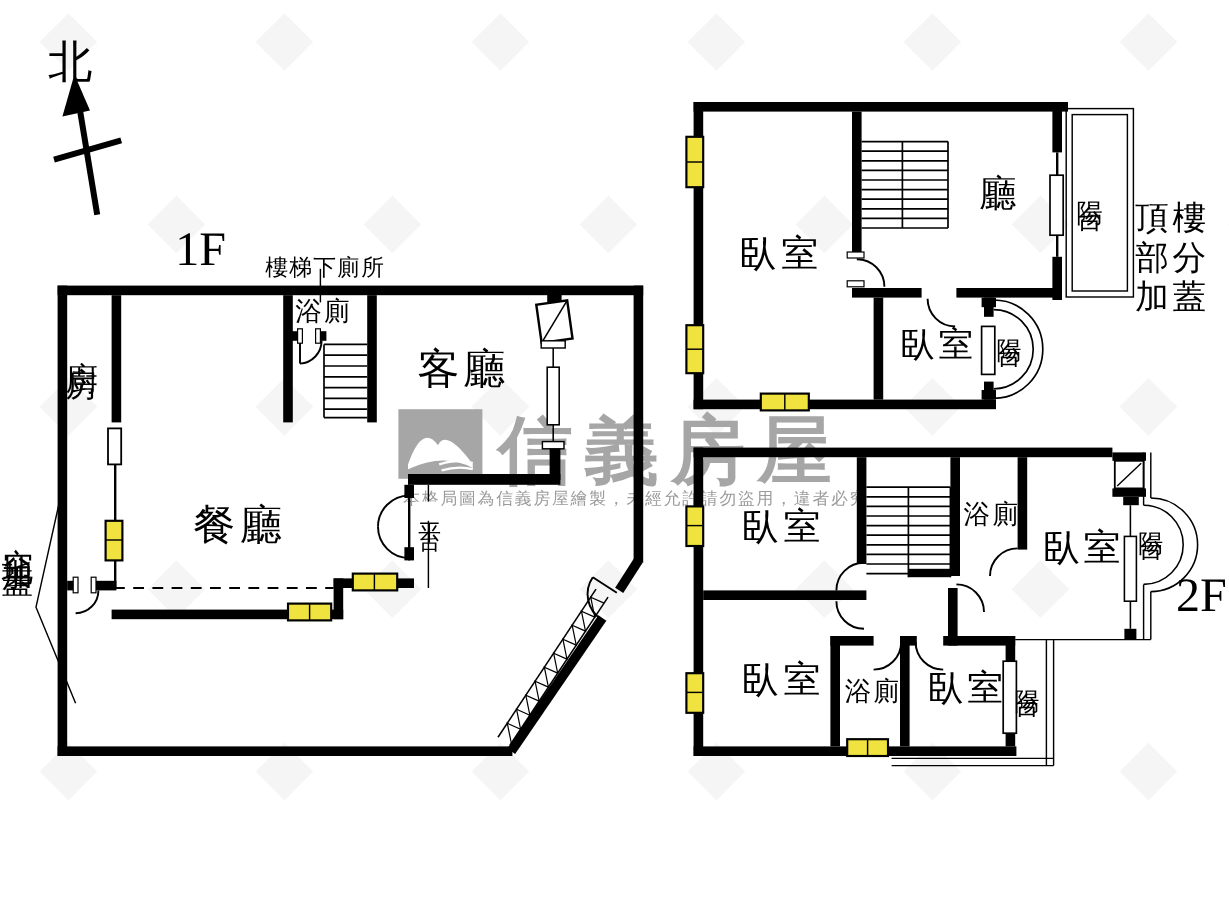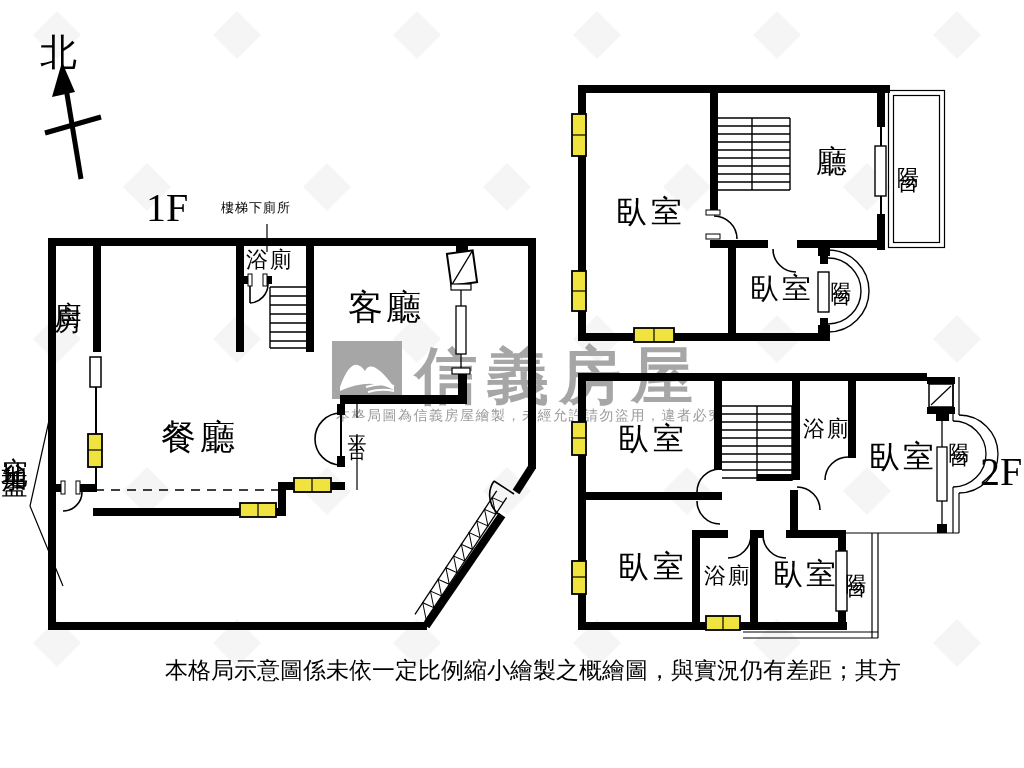--- a/index.html
+++ b/index.html
@@ -13,22 +13,22 @@
   #wm-brand{left:415px;top:334px;font-size:62px;font-weight:bold;letter-spacing:10px;white-space:nowrap;}
   #wm-logo{left:332px;top:341px;width:70px;height:58px;background:#a6a6a6;}
   #wm-notice{left:336px;top:407px;font-size:14px;letter-spacing:1.5px;color:#9b9b9b;white-space:nowrap;}
   
   #geo{position:absolute;left:0;top:0;z-index:2;}
   
   .lbl{position:absolute;z-index:3;color:#000;white-space:nowrap;line-height:1;}
   .vert{writing-mode:vertical-rl;text-orientation:upright;}
   #lbl-north{left:40px;top:34px;font-size:37px;}
   #lbl-1f{left:146px;top:188px;font-size:40px;}
-  #lbl-2f{left:980px;top:452px;font-size:40px;z-index:3;}
-  #lbl-stairnote{left:221px;top:201px;font-size:13px;letter-spacing:1px;}
+  #lbl-2f{left:980px;top:476px;font-size:40px;z-index:3;}
+  #lbl-stairnote{left:221px;top:214px;font-size:19px;letter-spacing:1px;}
   #lbl-kitchen{left:54px;top:279px;font-size:27px;letter-spacing:5px;}
   #lbl-bath1f{left:246px;top:249px;font-size:22px;letter-spacing:2px;}
   #lbl-living{left:348px;top:290px;font-size:35px;letter-spacing:3px;}
   #lbl-dining{left:161px;top:420px;font-size:35px;letter-spacing:4px;}
   #lbl-platform{left:348px;top:418px;font-size:19px;letter-spacing:6px;background:#fff;padding:2px 0;}
   #lbl-outside{left:1px;top:436px;font-size:26px;letter-spacing:5px;}
   #lbl-rt-bed{left:616px;top:196px;font-size:31px;letter-spacing:4px;}
   #lbl-rt-hall{left:816px;top:146px;font-size:31px;}
   #lbl-rt-balc{left:897px;top:150px;font-size:22px;letter-spacing:3px;}
   #lbl-rt-bed2{left:750px;top:274px;font-size:29px;letter-spacing:3px;}
@@ -297,27 +297,31 @@
   <div class="lbl" id="lbl-living">客廳</div>
   <div class="lbl" id="lbl-dining">餐廳</div>
   <div class="lbl vert" id="lbl-platform">平台</div>
   <div class="lbl vert" id="lbl-outside">空地加蓋</div>
 
   <div class="lbl" id="lbl-rt-bed">臥室</div>
   <div class="lbl" id="lbl-rt-hall">廳</div>
   <div class="lbl vert" id="lbl-rt-balc">陽台</div>
   <div class="lbl" id="lbl-rt-bed2">臥室</div>
   <div class="lbl vert" id="lbl-rt-balc2">陽台</div>
+  <div class="lbl" id="lbl-rt-anno">
+    <div>頂樓</div>
+    <div>部分</div>
+    <div>加蓋</div>
+  </div>
 
   <div class="lbl" id="lbl-2f">2F</div>
   <div class="lbl" id="lbl-2f-bed-tl">臥室</div>
   <div class="lbl" id="lbl-2f-bath-t">浴廁</div>
   <div class="lbl" id="lbl-2f-bed-tr">臥室</div>
   <div class="lbl vert" id="lbl-2f-balc-t">陽台</div>
   <div class="lbl" id="lbl-2f-bed-bl">臥室</div>
   <div class="lbl" id="lbl-2f-bath-b">浴廁</div>
   <div class="lbl" id="lbl-2f-bed-br">臥室</div>
   <div class="lbl vert" id="lbl-2f-balc-b">陽台</div>
 
   <div class="lbl" id="disclaimer">
-    <div>本格局示意圖係未依一定比例縮小繪製之概繪圖，與實況仍有差距；其方</div>
   </div>
 </div>
 
 </body></html>

